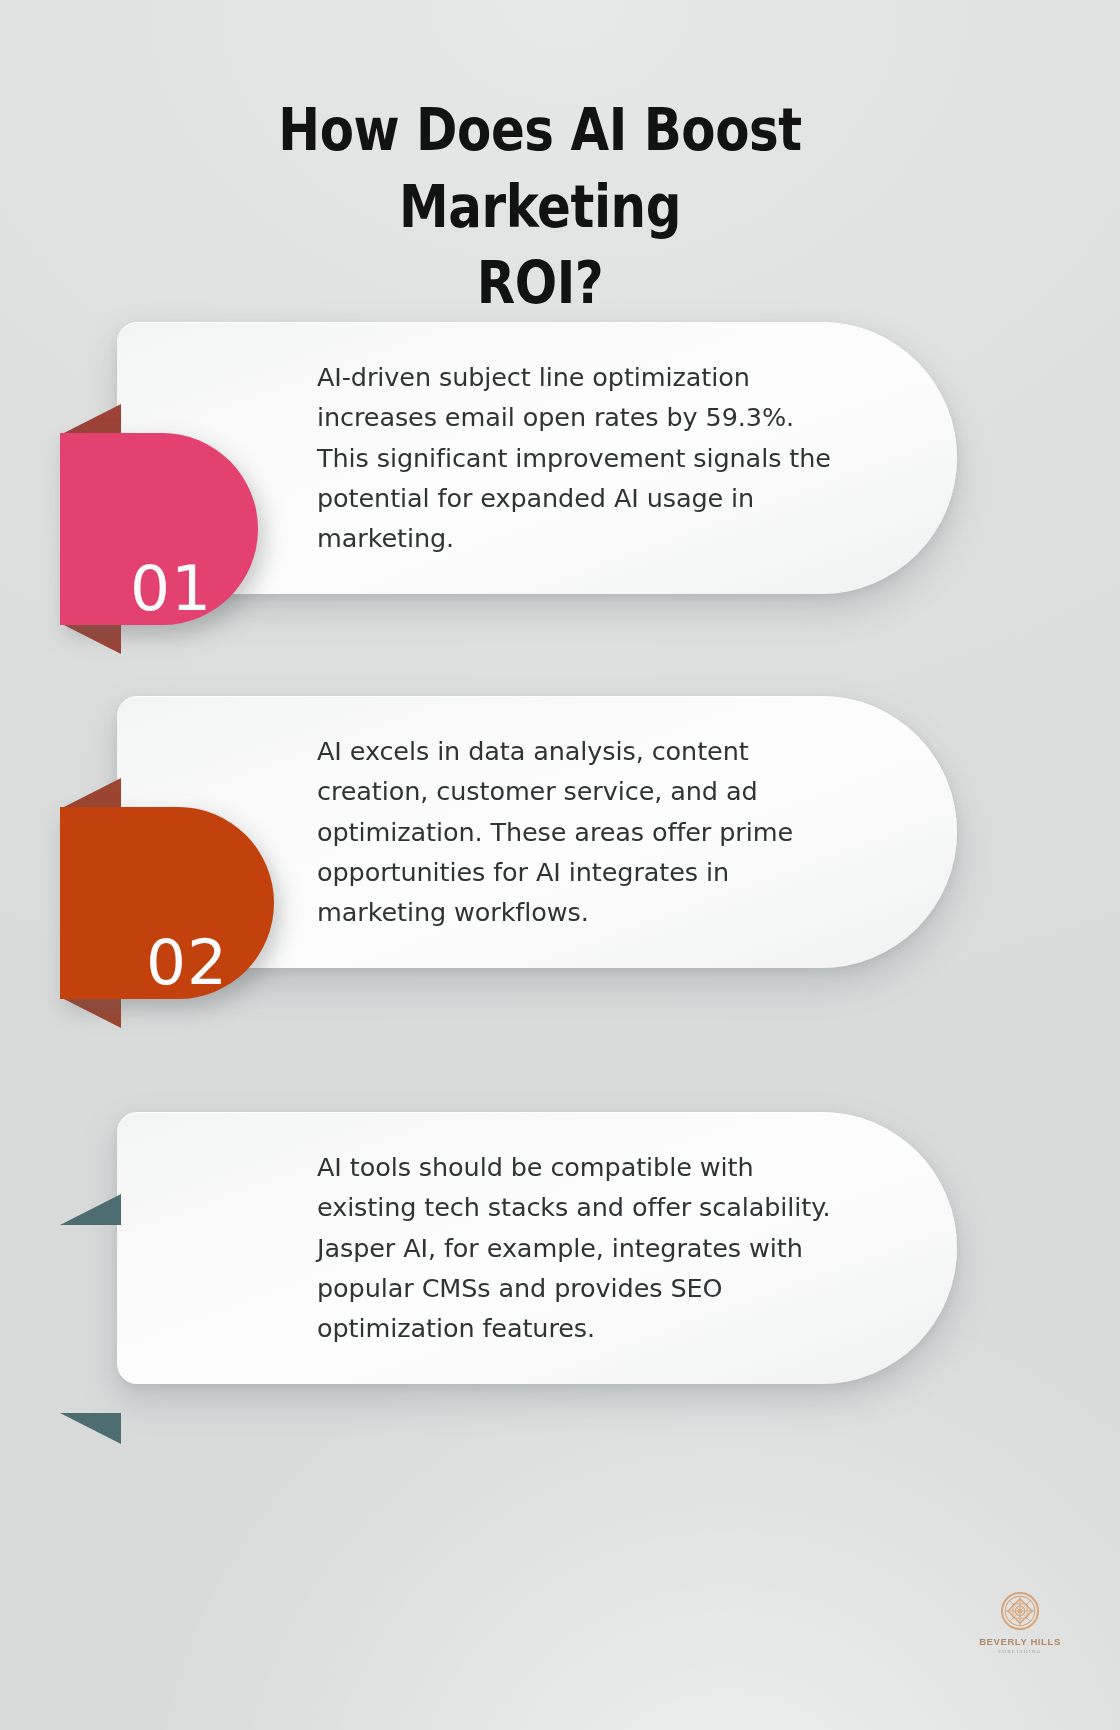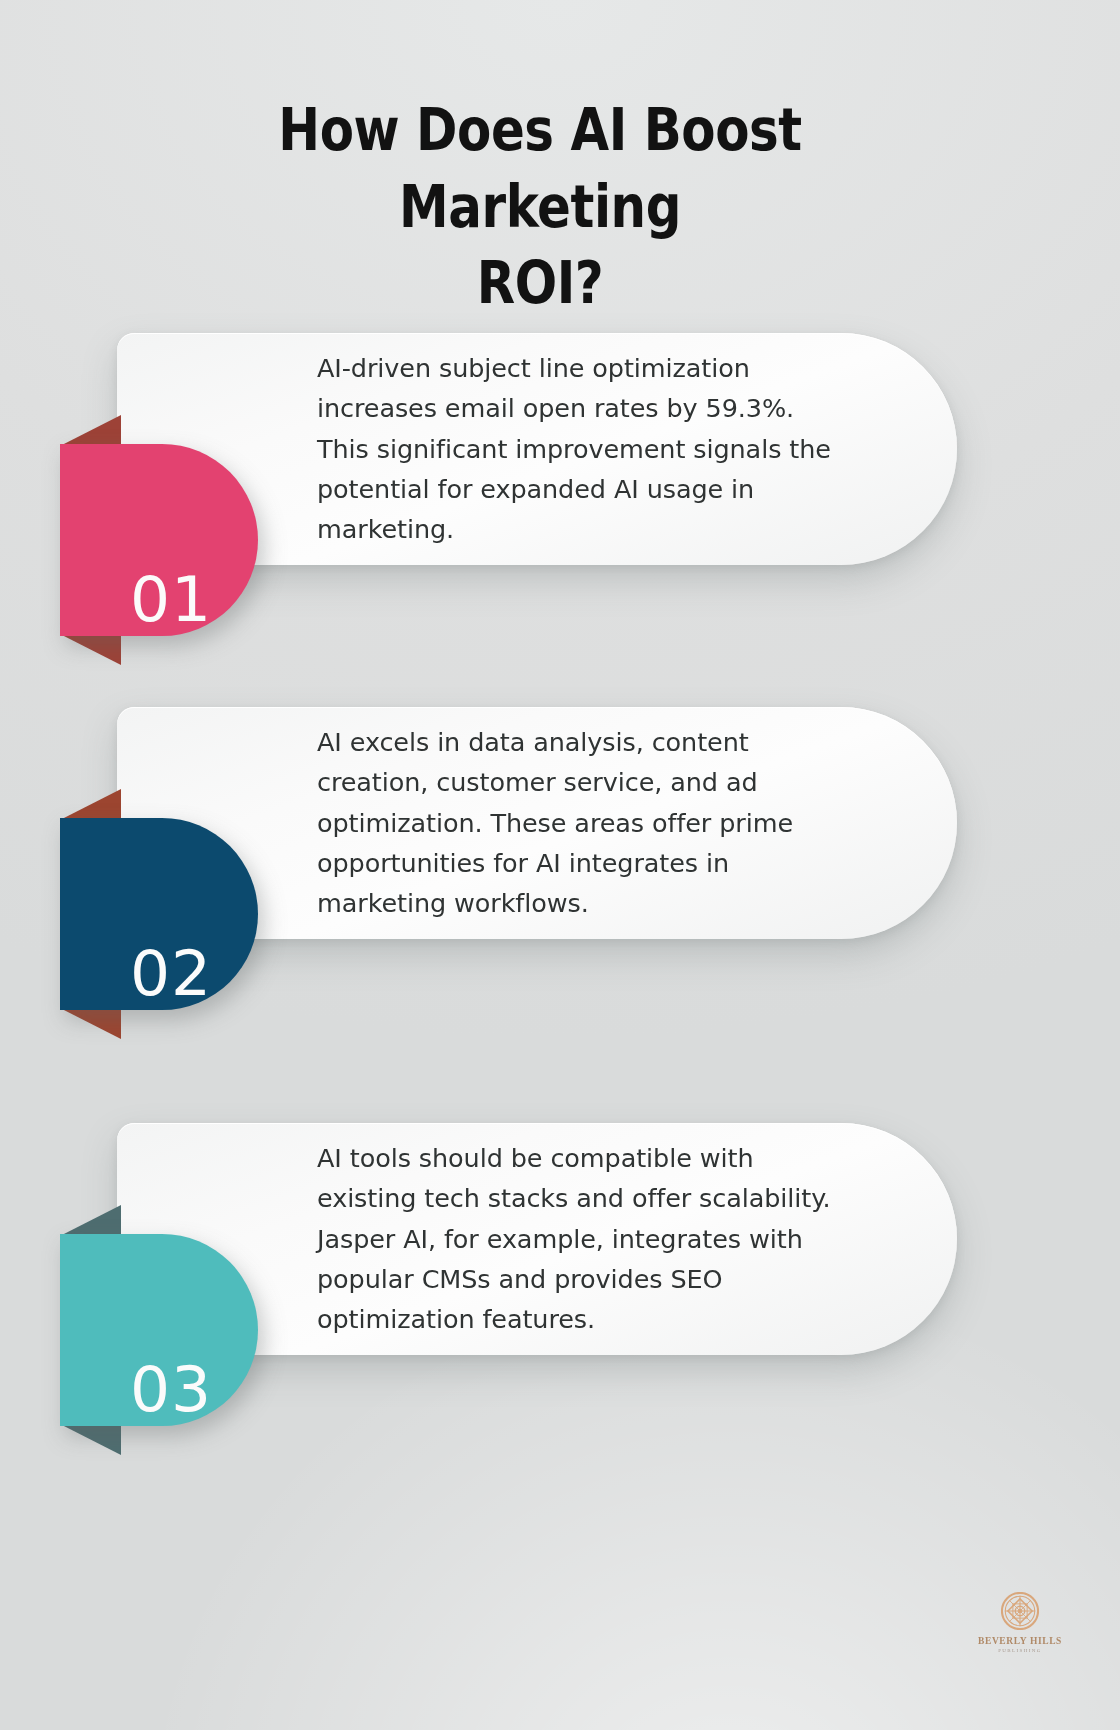--- a/index.html
+++ b/index.html
@@ -56,22 +56,21 @@
     position: absolute;
     left: 0;
     top: 0;
     width: 1120px;
     height: 1730px;
   }
   .card {
     position: absolute;
     left: 117px;
     width: 840px;
-    height: 232px;
-    margin-top: 11px;
+    height: 272px;
   }
   .card-1 { top: 322px; }
   .card-2 { top: 696px; }
   .card-3 { top: 1112px; }
 
   .card-body {
     position: absolute;
     inset: 0;
     border-radius: 24px 160px 160px 24px;
     background: linear-gradient(160deg, #f3f4f4 0%, #fafafa 30%, #fdfdfd 55%, #f0f1f1 100%);
@@ -146,21 +145,21 @@
     width: 108px;
     text-align: center;
   }
   .logo-mark {
     width: 38px;
     height: 38px;
     margin: 0 auto 6px auto;
     display: block;
   }
   .logo-name {
-    font-family: Liberation Serif, serif;
+    font-family: Liberation Sans, sans-serif;
     font-size: 9.5px;
     font-weight: bold;
     letter-spacing: 0.6px;
     color: #b08a68;
   }
   .logo-sub {
     font-family: "Liberation Serif", serif;
     font-size: 5px;
     letter-spacing: 1.4px;
     color: #a79a90;
@@ -191,36 +190,33 @@
     </div>
   </div>
 
   <div class="card card-2">
     <div class="card-body">
       <div class="card-text">AI excels in data analysis, content creation, customer service, and ad optimization. These areas offer prime opportunities for AI integrates in marketing workflows.</div>
     </div>
     <div class="badge-wrap">
       <div class="fold fold-top" id="f2t" style="background: rgb(156, 69, 48);"></div>
       <div class="fold fold-bottom" id="f2b" style="background: rgb(156, 69, 48);"></div>
-      <div class="badge" id="b2" style="background: #0c4a6e;">
+      <div class="badge" id="b2" style="background: #c2410c; padding-left: 16px;">
         <span class="badge-num">02</span>
       </div>
     </div>
   </div>
 
   <div class="card card-3">
     <div class="card-body">
       <div class="card-text">AI tools should be compatible with existing tech stacks and offer scalability. Jasper AI, for example, integrates with popular CMSs and provides SEO optimization features.</div>
     </div>
     <div class="badge-wrap">
       <div class="fold fold-top" id="f3t" style="background: rgb(78, 109, 112);"></div>
       <div class="fold fold-bottom" id="f3b" style="background: rgb(78, 109, 112);"></div>
-      <div class="badge" id="b3" style="background: rgb(79, 188, 188);">
-        <span class="badge-num">03</span>
-      </div>
     </div>
   </div>
 
 </div>
 
 <div class="logo">
   <svg class="logo-mark" viewBox="0 0 40 40" id="logomark" stroke="#D9A77C" fill="#D9A77C">
     <circle cx="20" cy="20" r="19" fill="none" stroke-width="2.2"></circle>
     <circle cx="20" cy="20" r="15.5" fill="none" stroke-width="1.1"></circle>
     <rect x="11" y="11" width="18" height="18" fill="none" stroke-width="1.6" transform="rotate(45 20 20)"></rect>

